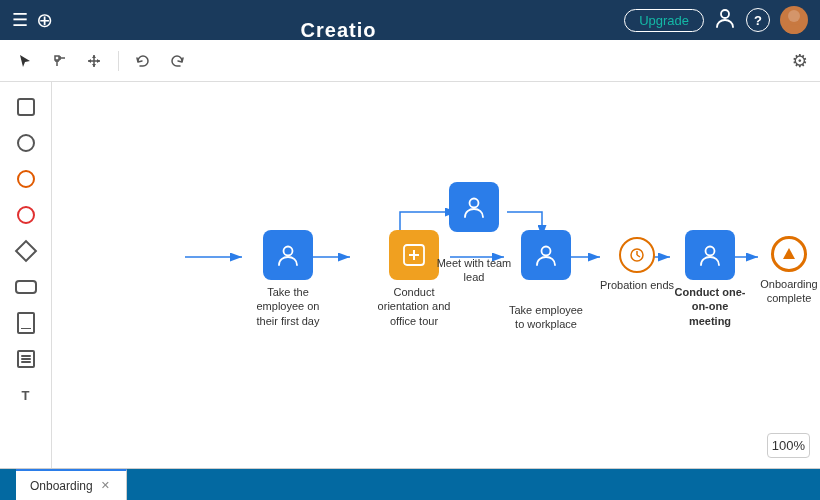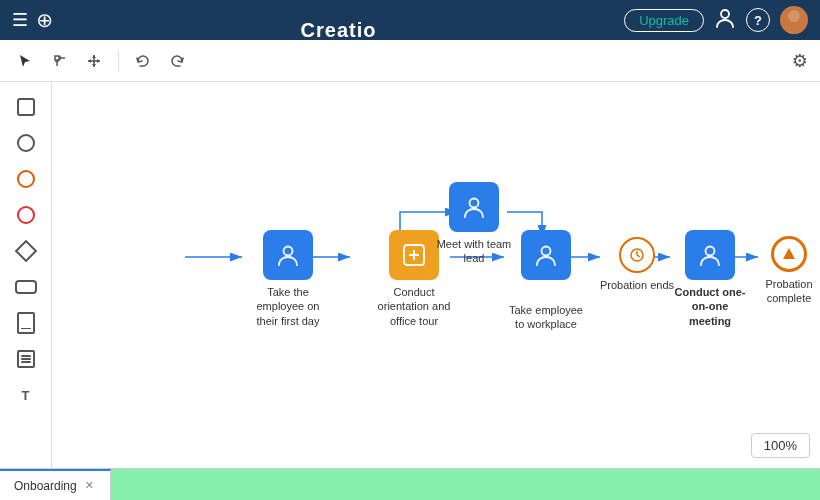--- a/index.html
+++ b/index.html
@@ -164,25 +164,25 @@
     .arrows-svg {
       position: absolute;
       top: 0; left: 0;
       width: 100%; height: 100%;
       pointer-events: none;
     }
 
     
     .tab-bar {
       height: 32px;
-      background: #86efac;
+      background: #0369a1;
       border-top: 1px solid #ccc;
       display: flex;
       align-items: center;
-      padding: 0 0;
+      padding: 0 16px;
     }
     .tab {
       height: 100%;
       display: flex; align-items: center;
       padding: 0 14px;
       background: white;
       border-right: 1px solid #ccc;
       border-top: 2px solid #2b7de9;
       font-size: 12px;
       color: #333;
@@ -195,21 +195,21 @@
     }
 
     
     .zoom-indicator {
       position: absolute;
       bottom: 10px;
       right: 10px;
       background: white;
       border: 1px solid #ccc;
       border-radius: 4px;
-      padding: 4px 12px;
+      padding: 4px 4px;
       font-size: 13px;
       color: #333;
     }
 
     
     .settings-icon { font-size: 18px; color: #555; cursor: pointer; }
   </style>
 </head>
 <body>
 
@@ -365,21 +365,21 @@
           <svg width="24" height="24" viewBox="0 0 24 24" fill="none">
               <rect x="2" y="2" width="20" height="20" rx="3" stroke="white" stroke-width="1.8"></rect>
               <line x1="12" y1="7" x2="12" y2="17" stroke="white" stroke-width="2"></line>
               <line x1="7" y1="12" x2="17" y2="12" stroke="white" stroke-width="2"></line>
             </svg>
         </div>
       </div>
       <div class="node-label">Conduct orientation and office tour</div>
     </div>
 
-    <div class="node" style="left: 382px; top: 100px;">
+    <div class="node" style="left: 382px; top: 100px; gap: 19px;">
       <div class="node-shape">
         <div class="node-blue-sq">
           <svg width="26" height="26" viewBox="0 0 26 26" fill="none">
               <circle cx="13" cy="9" r="4.5" stroke="white" stroke-width="1.8"></circle>
               <path d="M4 23c0-5 4-8 9-8s9 3 9 8" stroke="white" stroke-width="1.8" stroke-linecap="round"></path>
             </svg>
         </div>
       </div>
       <div class="node-label">Meet with team lead</div>
     </div>
@@ -422,21 +422,21 @@
     </div>
 
     <div class="node" style="left: 706px; top: 154px;">
       <div class="node-shape">
         <div class="node-circle-end">
           <svg width="18" height="18" viewBox="0 0 18 18">
               <polygon points="9,3 15,14 3,14" fill="#e07000"></polygon>
             </svg>
         </div>
       </div>
-      <div class="node-label">Probation complete</div>
+      <div class="node-label">Onboarding complete</div>
     </div>
 
     <div class="zoom-indicator">
       <span>100%</span>
     </div>
   </div>
 </div>
 
 <div class="tab-bar">
   <div class="tab">

